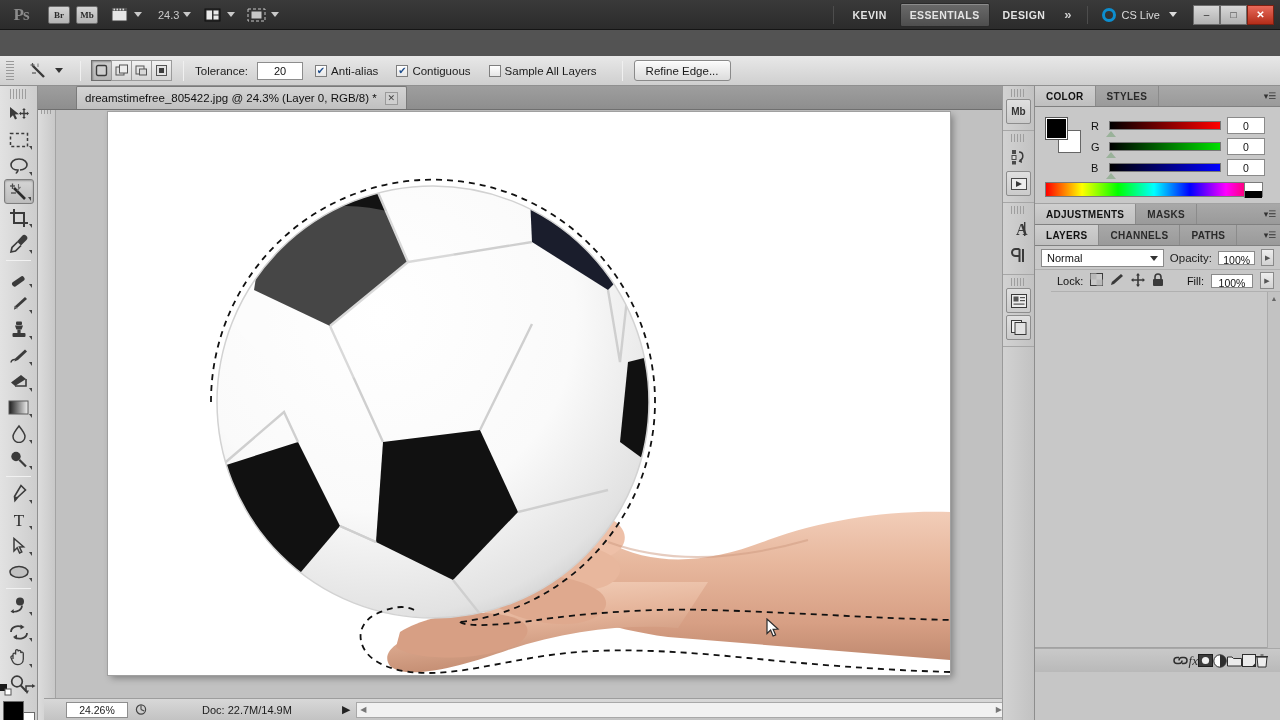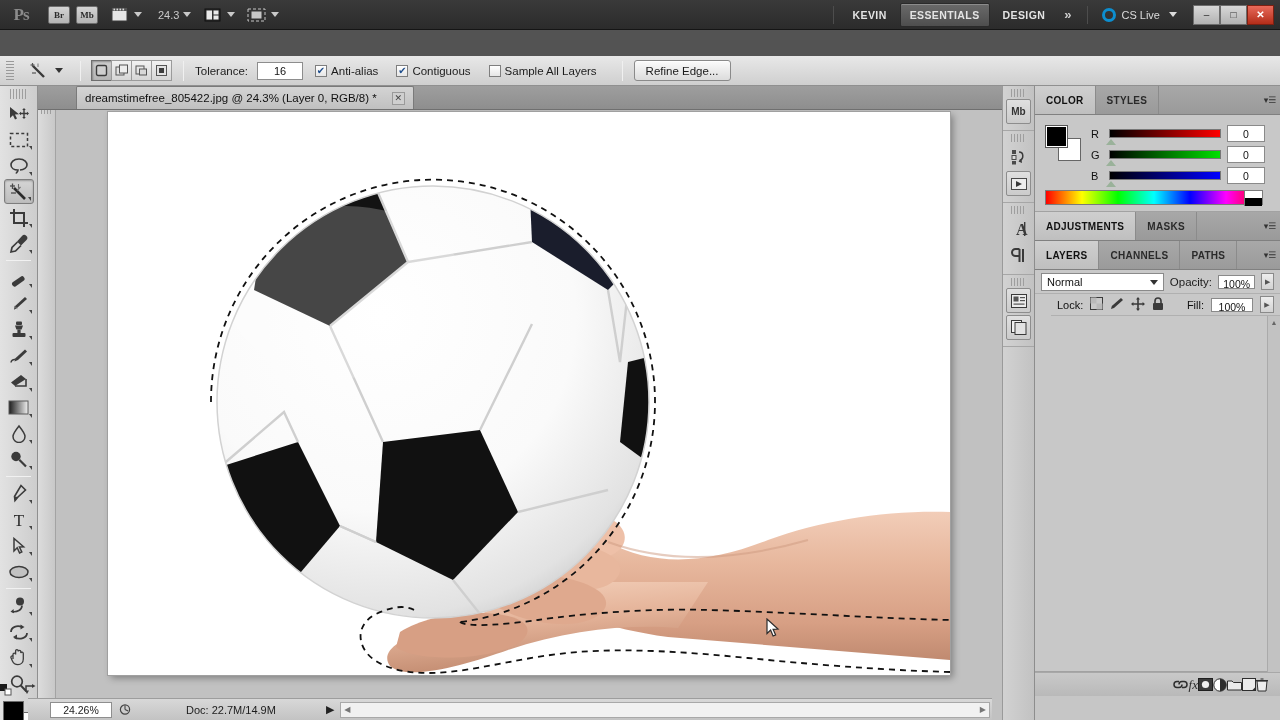--- a/index.html
+++ b/index.html
@@ -125,21 +125,21 @@
   }
   .collapse-strip .arrows{ color:#555; font-size:9px; text-align:center; padding-top:4px; letter-spacing:-1px;}
   .tabstrip{
     position:absolute; left:0; top:0; width:964px; height:24px;
     background:linear-gradient(#9e9e9e,#8e8e8e); border-bottom:1px solid #6f6f6f;
     display:flex; align-items:flex-end; padding-left:38px;
   }
   .doctab{
     height:23px; background:linear-gradient(#d4d4d4,#c0c0c0);
     border:1px solid #7a7a7a; border-bottom:none; border-radius:2px 2px 0 0;
-    display:flex; align-items:center; gap:15px; padding:0 8px; font-size:11.5px; color:#111;
+    display:flex; align-items:center; gap:8px; padding:0 8px; font-size:11.5px; color:#111;
   }
   .tabclose{ width:13px;height:13px;border:1px solid #9a9a9a;background:#cfcfcf;
              display:flex;align-items:center;justify-content:center;font-size:9px;color:#444;}
   .canvas-wrap{
     position:absolute; left:18px; top:24px; width:946px; height:610px; background:#c1c1c1;
     overflow:hidden;
   }
   .vscroll{ position:absolute; right:0; top:24px; width:15px; height:595px;
             background:#f0f0f0; border-left:1px solid #a5a5a5; }
   .vscroll .arr{ width:15px;height:15px; display:flex;align-items:center;justify-content:center;
@@ -149,21 +149,21 @@
   .canvas{
     position:absolute; left:52px; top:2px; width:842px; height:563px;
     background:#ffffff; box-shadow:0 0 0 1px #a0a0a0, 3px 3px 7px rgba(0,0,0,.35);
   }
   .canvas svg{ position:absolute; left:0; top:0; }
 
   .cursor{ position:absolute; left:710px; top:508px; z-index:30; }
 
   
   .statusbar{
-    position:absolute; left:28px; bottom:0; width:964px; height:22px;
+    position:absolute; left:44px; bottom:0; width:964px; height:22px;
     background:linear-gradient(#d8d8d8,#c3c3c3); border-top:1px solid #9d9d9d;
     display:flex; align-items:center;
   }
   .zoomfield{ width:62px;height:16px;background:#fff;border:1px solid #8e8e8e;
               font-size:10.5px;text-align:center;line-height:15px;margin-left:22px;}
   .statusbar .sicon{ width:18px;height:16px;display:flex;align-items:center;justify-content:center;margin-left:4px;}
   .docinfo{ font-size:11px; color:#1c1c1c; margin-left:52px; }
   .statusbar .playarr{ margin-left:50px; font-size:11px; color:#222;}
   .hscroll{ flex:1; height:16px; margin:0 2px 0 6px; background:#f1f1f1; border:1px solid #a8a8a8;
             display:flex; align-items:center; justify-content:space-between; padding:0 3px; color:#777; font-size:8px;}
@@ -178,21 +178,21 @@
   .dock-grip{ height:8px; margin:3px 8px 2px 8px;
               background:repeating-linear-gradient(to right,#9e9e9e 0 1px,transparent 1px 3px);}
   .dock-ic{ width:25px;height:25px;margin:2px auto; border:1px solid #8d8d8d; border-radius:2px;
             background:linear-gradient(#e0e0e0,#cbcbcb); display:flex;align-items:center;justify-content:center;
             font-size:10px; color:#333; font-weight:bold;}
   .dock-ic.plain{ border:none; background:none; }
 
   
   .panels{ position:absolute; left:1035px; top:86px; width:245px; height:634px; background:#c6c6c6; }
 
-  .ptabs{ display:flex; align-items:stretch; height:29px;
+  .ptabs{ display:flex; align-items:stretch; height:21px;
           background:linear-gradient(#a8a8a8,#9a9a9a); border-bottom:1px solid #808080; }
   .ptab{ padding:0 11px; display:flex; align-items:center; font-size:10px; font-weight:bold;
          color:#2a2a2a; letter-spacing:.3px; border-right:1px solid #8b8b8b;}
   .ptab.active{ background:linear-gradient(#cfcfcf,#bfbfbf); color:#111; }
   .ptabs .flexfill{ flex:1; }
   .pmenu{ width:20px; display:flex; align-items:center; justify-content:center; font-size:9px; color:#333;}
 
   .panel-body{ background:#c8c8c8; }
 
   
@@ -352,21 +352,21 @@
         <svg width="14" height="13" viewBox="0 0 14 13">
             <rect x="1.5" y="1.5" width="10" height="10" fill="#e2e2e2" stroke="#555"></rect>
             <rect x="4" y="4" width="5" height="5" fill="#3c3c3c"></rect>
           </svg>
       </div>
     </div>
 
     <div class="opt-sep"></div>
 
     <span class="lbl">Tolerance:</span>
-    <div class="numfield">16</div>
+    <div class="numfield">20</div>
 
     <label class="chk">
       <span class="cb on"></span>
       <span class="lbl">Anti-alias</span>
     </label>
 
     <label class="chk">
       <span class="cb on"></span>
       <span class="lbl">Contiguous</span>
     </label>

